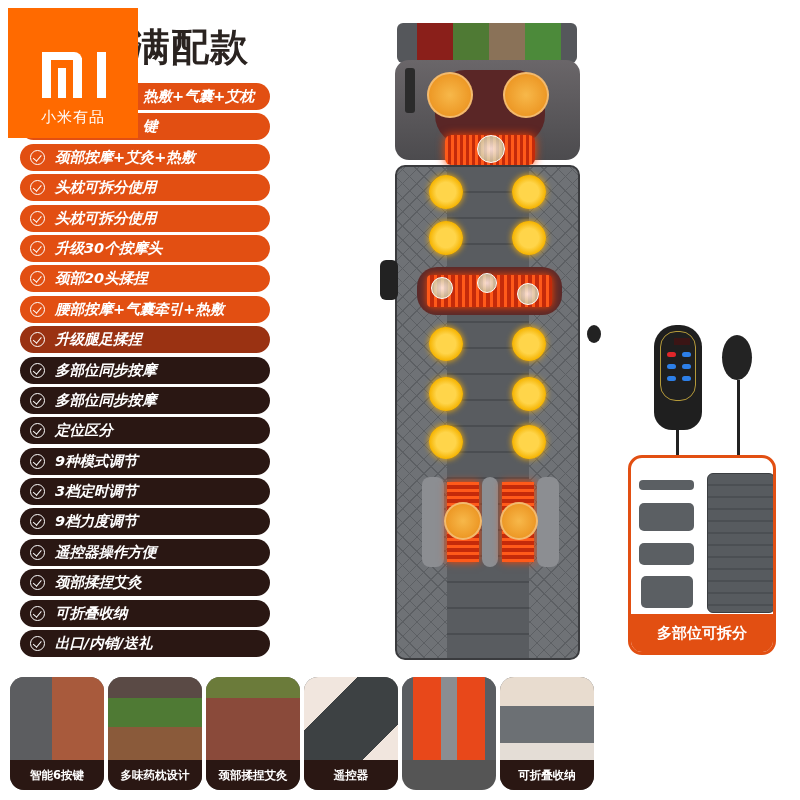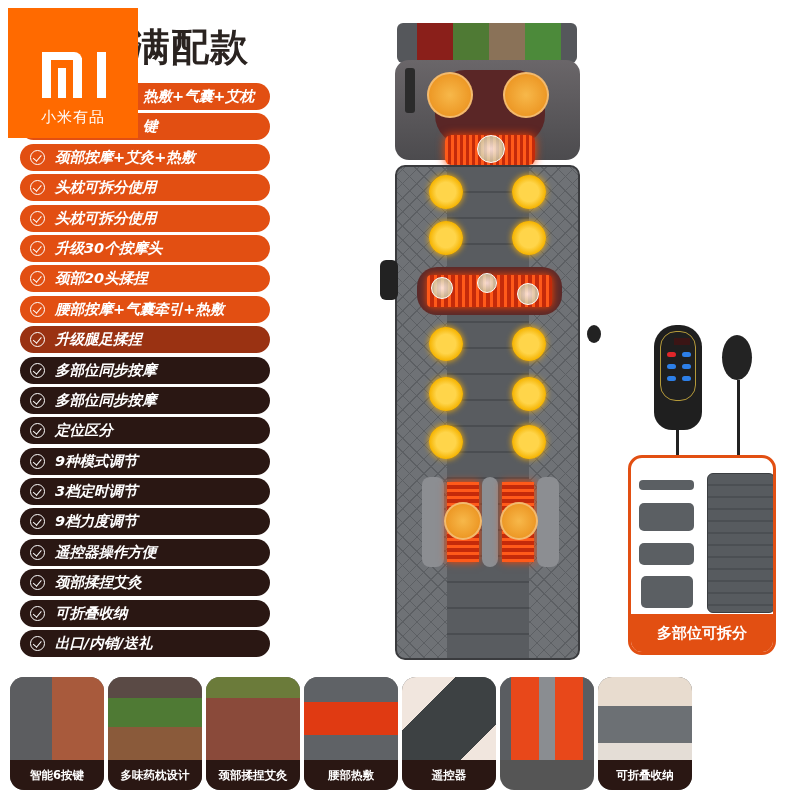--- a/index.html
+++ b/index.html
@@ -242,24 +242,20 @@
     </div>
     <div class="card">
       <div class="img" style="background: linear-gradient(rgb(90, 74, 69) 0px, rgb(90, 74, 69) 25%, rgb(79, 122, 52) 25%, rgb(79, 122, 52) 60%, rgb(138, 90, 58) 60%);"></div>
       <div class="cap">多味药枕设计</div>
     </div>
     <div class="card">
       <div class="img" style="background: linear-gradient(rgb(107, 123, 58) 0px, rgb(107, 123, 58) 25%, rgb(138, 74, 58) 25%);"></div>
       <div class="cap">颈部揉捏艾灸</div>
     </div>
     <div class="card">
-      <div class="img" style="background: linear-gradient(rgb(95, 98, 102) 0px, rgb(95, 98, 102) 30%, rgb(224, 58, 18) 30%, rgb(224, 58, 18) 70%, rgb(95, 98, 102) 70%);"></div>
-      <div class="cap">腰部热敷</div>
-    </div>
-    <div class="card">
       <div class="img" style="background: linear-gradient(135deg, rgb(241, 230, 222) 0px, rgb(241, 230, 222) 30%, rgb(61, 65, 67) 30%, rgb(61, 65, 67) 80%, rgb(241, 230, 222) 80%);"></div>
       <div class="cap">遥控器</div>
     </div>
     <div class="card">
       <div class="img" style="background: linear-gradient(90deg, rgb(90, 93, 97) 0px, rgb(90, 93, 97) 12%, rgb(232, 72, 26) 12%, rgb(232, 72, 26) 42%, rgb(138, 141, 145) 42%, rgb(138, 141, 145) 58%, rgb(232, 72, 26) 58%, rgb(232, 72, 26) 88%, rgb(90, 93, 97) 88%);"></div>
     </div>
     <div class="card">
       <div class="img" style="background: linear-gradient(rgb(232, 220, 207) 0px, rgb(232, 220, 207) 35%, rgb(108, 112, 116) 35%, rgb(108, 112, 116) 80%, rgb(228, 221, 214) 80%);"></div>
       <div class="cap">可折叠收纳</div>
     </div>

